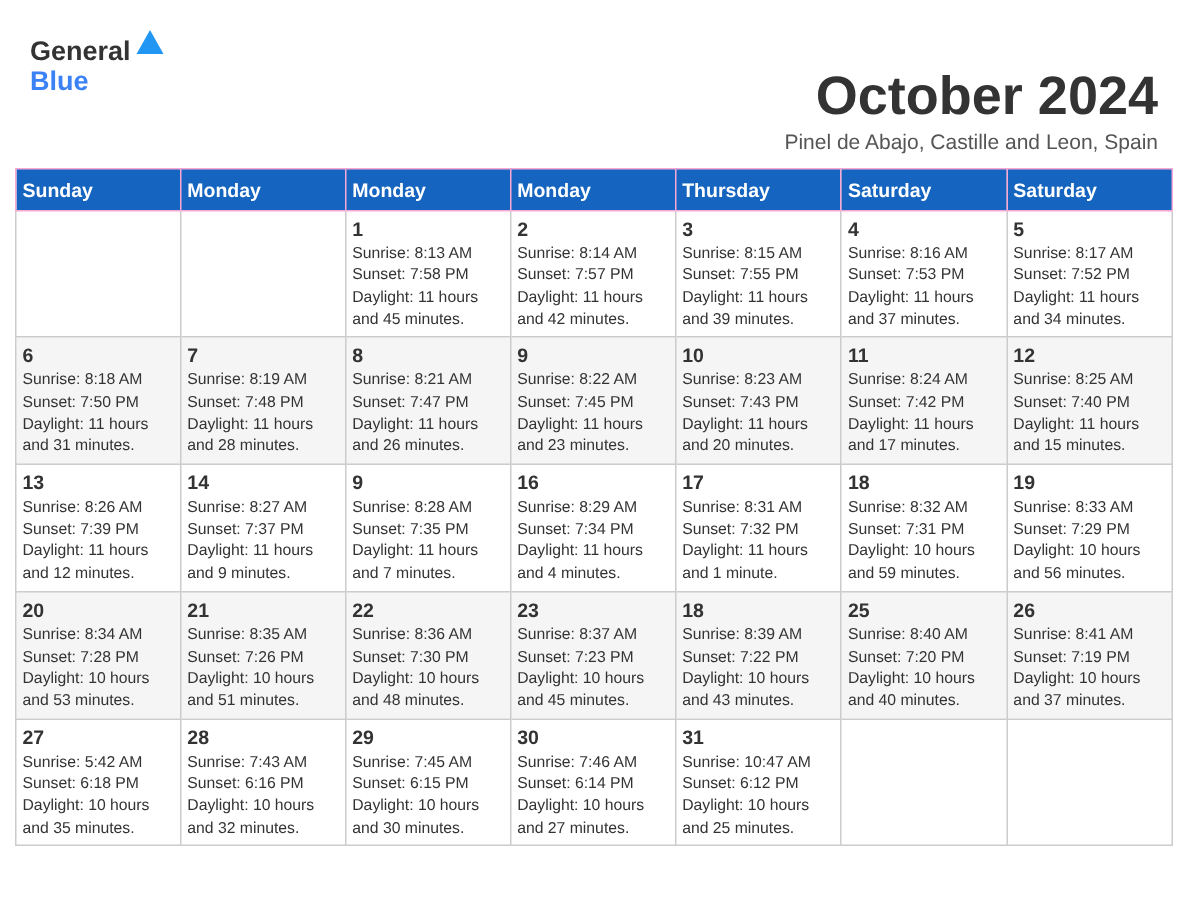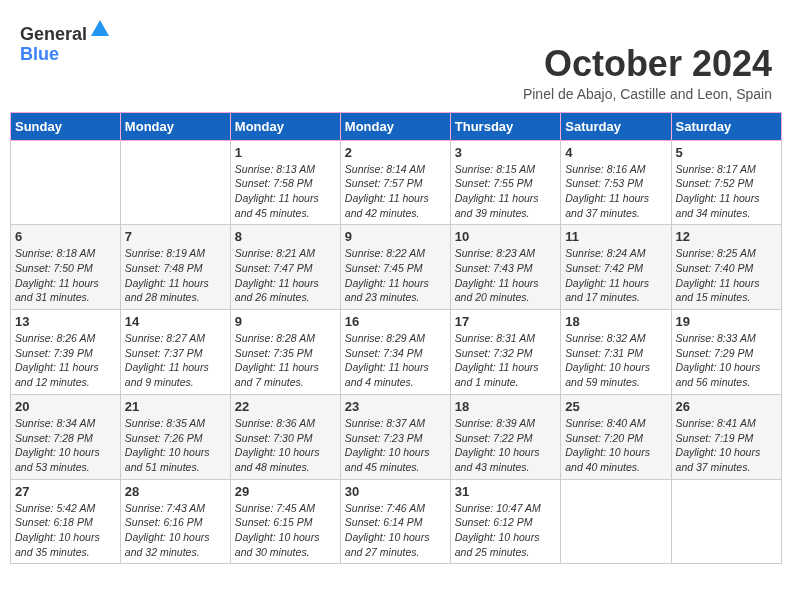--- a/index.html
+++ b/index.html
@@ -76,21 +76,20 @@
     .day-num {
       font-weight: bold;
       font-size: 13px;
       margin-bottom: 2px;
       display: block;
     }
     .day-info {
       font-size: 10.5px;
       line-height: 1.4;
       color: #333;
-      font-style: italic;
     }
     .empty-cell {
       background: #f9f9f9;
     }
   </style>
 </head>
 <body>
 
 <div class="header">
   <div class="logo">

